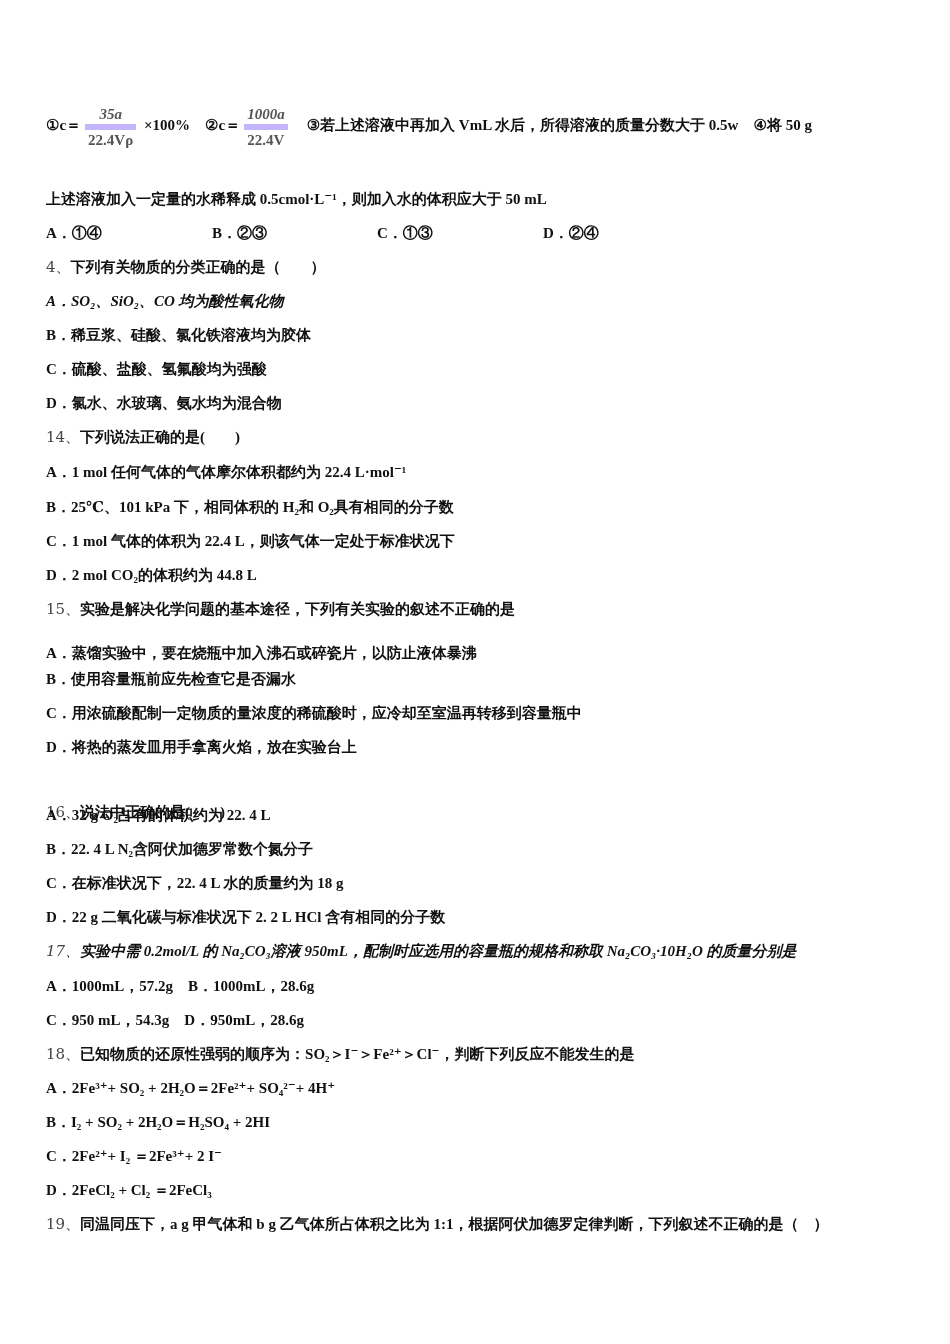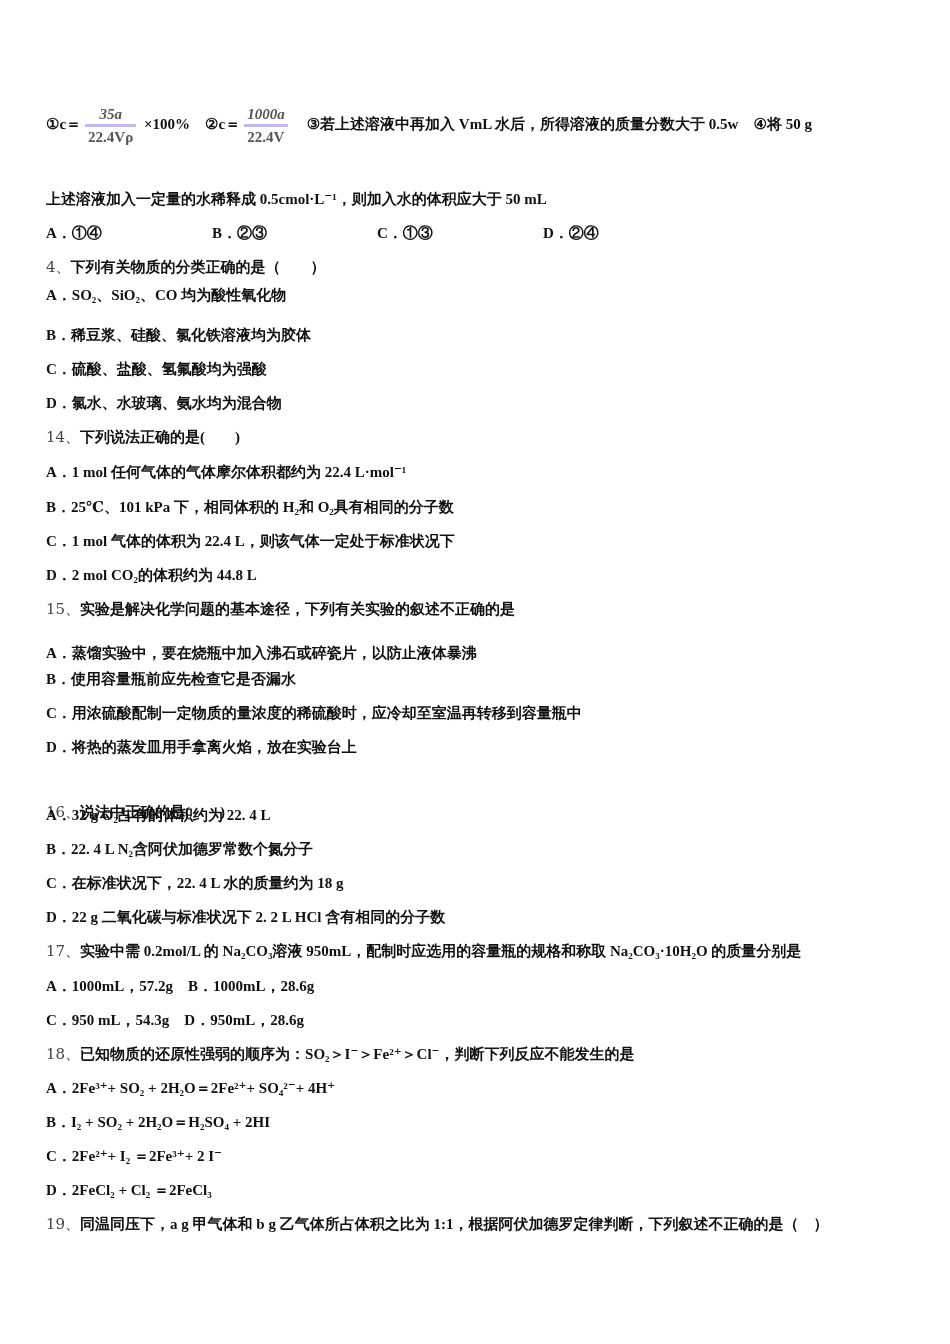--- a/index.html
+++ b/index.html
@@ -12,21 +12,21 @@
     position: absolute; left: 46px;
     font-size: 15px; line-height: 20px; white-space: nowrap;
   }
   .b { font-weight: bold; font-family: "Liberation Serif", "DejaVu Serif", serif; }
   .num { color: #444; font-weight: normal; }
   .frac {
     display: inline-block; vertical-align: middle; text-align: center;
     font-family: "Liberation Serif", serif; color: #555; font-size: 15px;
     margin: 0 4px;
   }
-  .frac .top { display: block; padding: 0 3px; border-bottom: 3px solid #c4b5fd; font-style: italic; }
+  .frac .top { display: block; padding: 0 3px; border-bottom: 6px solid #c4b5fd; font-style: italic; }
   .frac .bot { display: block; padding: 0 3px; }
   .opt { display: inline-block; }
 </style>
 </head>
 <body>
 
 <div class="line b" style="top:104px; left:46px;">
   <span>①c＝</span><span class="frac"><span class="top">35a</span><span class="bot">22.4Vρ</span></span>
   <span>×100%</span>
   &nbsp;&nbsp;
@@ -42,21 +42,21 @@
 <div class="line b" style="top:223px; width:860px;">
   <span class="opt" style="position:absolute; left:0;">A．①④</span>
   <span class="opt" style="position:absolute; left:166px;">B．②③</span>
   <span class="opt" style="position:absolute; left:331px;">C．①③</span>
   <span class="opt" style="position:absolute; left:497px;">D．②④</span>
 </div>
 
 <div class="line" style="top:257px;">
   <span class="num">4、</span><span class="b">下列有关物质的分类正确的是（　　）</span>
 </div>
-<div class="line b" style="top:285px;">A．SO₂、SiO₂、CO 均为酸性氧化物</div>
+<div class="line b" style="top:291px;font-style:italic;">A．SO₂、SiO₂、CO 均为酸性氧化物</div>
 <div class="line b" style="top:325px;">B．稀豆浆、硅酸、氯化铁溶液均为胶体</div>
 <div class="line b" style="top:359px;">C．硫酸、盐酸、氢氟酸均为强酸</div>
 <div class="line b" style="top:393px;">D．氯水、水玻璃、氨水均为混合物</div>
 
 <div class="line" style="top:427px;">
   <span class="num">14、</span><span class="b">下列说法正确的是(　　)</span>
 </div>
 <div class="line b" style="top:462px;">A．1 mol 任何气体的气体摩尔体积都约为 22.4 L·mol⁻¹</div>
 <div class="line b" style="top:497px;">B．25℃、101 kPa 下，相同体积的 H₂和 O₂具有相同的分子数</div>
 <div class="line b" style="top:531px;">C．1 mol 气体的体积为 22.4 L，则该气体一定处于标准状况下</div>
@@ -71,21 +71,21 @@
 <div class="line b" style="top:737px;">D．将热的蒸发皿用手拿离火焰，放在实验台上</div>
 
 <div class="line" style="top:771px;margin-top:31px;">
   <span class="num">16、</span><span class="b">说法中正确的是(　　)</span>
 </div>
 <div class="line b" style="top:805px;">A．32  g  O₂占有的体积约为 22. 4  L</div>
 <div class="line b" style="top:839px;">B．22. 4  L  N₂含阿伏加德罗常数个氮分子</div>
 <div class="line b" style="top:873px;">C．在标准状况下，22. 4  L 水的质量约为 18  g</div>
 <div class="line b" style="top:907px;">D．22  g 二氧化碳与标准状况下 2. 2  L  HCl 含有相同的分子数</div>
 
-<div class="line" style="top:941px;">
+<div class="line" style="top:941px;font-style:italic;">
   <span class="num">17、</span><span class="b">实验中需 0.2mol/L 的 Na₂CO₃溶液 950mL，配制时应选用的容量瓶的规格和称取 Na₂CO₃·10H₂O 的质量分别是</span>
 </div>
 <div class="line b" style="top:976px;">A．1000mL，57.2g　B．1000mL，28.6g</div>
 <div class="line b" style="top:1010px;">C．950 mL，54.3g　D．950mL，28.6g</div>
 
 <div class="line" style="top:1044px;">
   <span class="num">18、</span><span class="b">已知物质的还原性强弱的顺序为：SO₂＞I⁻＞Fe²⁺＞Cl⁻，判断下列反应不能发生的是</span>
 </div>
 <div class="line b" style="top:1078px;">A．2Fe³⁺+ SO₂ + 2H₂O＝2Fe²⁺+ SO₄²⁻+ 4H⁺</div>
 <div class="line b" style="top:1112px;">B．I₂ + SO₂ + 2H₂O＝H₂SO₄ + 2HI</div>

